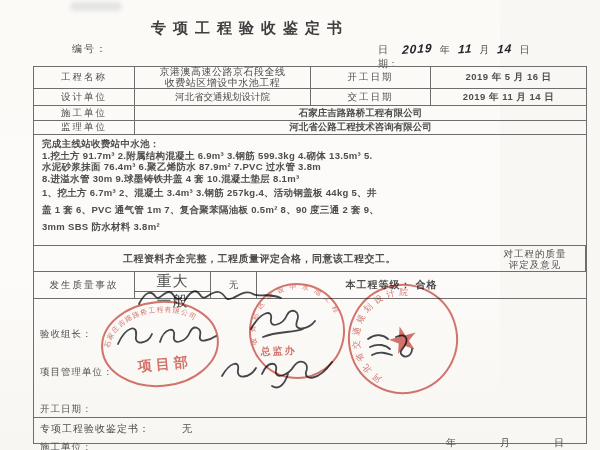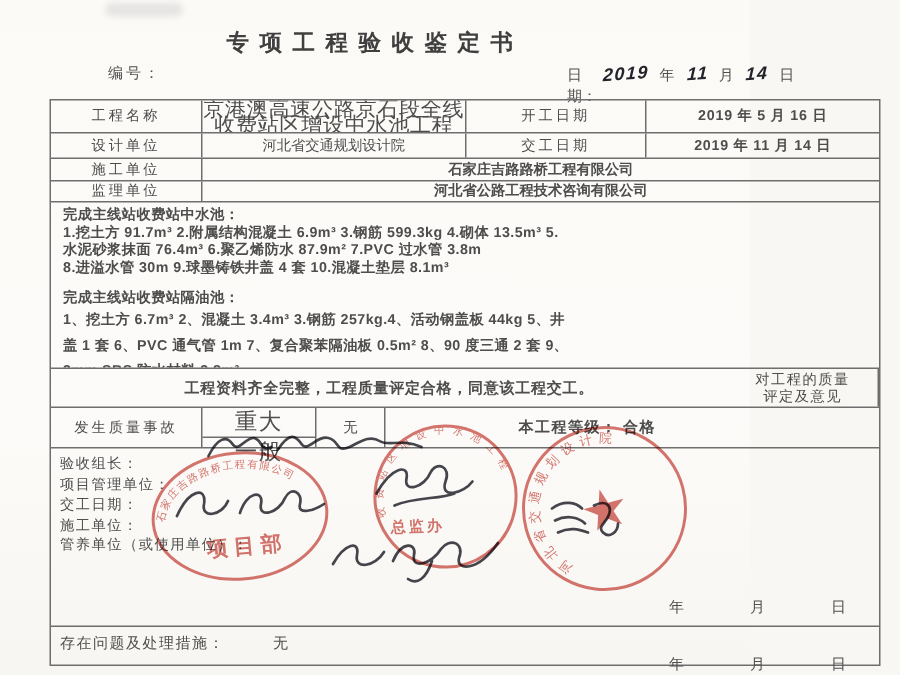--- a/index.html
+++ b/index.html
@@ -28,35 +28,35 @@
     margin:0 4px;
   }
 
   
   .tbl { position:absolute; left:33px; top:66px; width:554px; height:378px; border:1px solid #6e6e6e; }
   .trow { display:flex; border-bottom:1px solid #6e6e6e; width:100%; }
   .trow:last-child { border-bottom:none; }
   .cell { border-right:1px solid #6e6e6e; display:flex; align-items:center; justify-content:center; font-size:9.5px; color:#4d4d4d; overflow:hidden; }
   .cell.nbr { border-right:none;font-weight:bold; }
   .lbl { letter-spacing:2px; }
-  .pname { flex-direction:column; font-size:14px; line-height:10.5px; letter-spacing:.5px; }
+  .pname { flex-direction:column; font-size:10px; line-height:10.5px; letter-spacing:.5px; }
   .dateval { letter-spacing:.5px; }
 
   .scope-content { display:block; padding:3px 6px 0 8px; font-size:9.5px; line-height:11.5px; letter-spacing:.3px; }
   .scope-content .p2t { margin-top:9px; }
   .p2line { line-height:17px; }
   .p2line:first-of-type { margin-top:2px; }
 
   .q-label { flex-direction:column; line-height:11px; letter-spacing:1px; }
   .subcol { display:flex; flex-direction:column; border-right:1px solid #6e6e6e; }
   .subcell { flex:1; display:flex; align-items:center; justify-content:center; font-size:15px; letter-spacing:1px; }
   .subcell.top { border-bottom:1px solid #6e6e6e; }
 
   .signblock { position:relative; display:flex; flex-direction:column; padding:4px 0 5px 6px; font-size:9.5px; width:100%; }
-  .signline { line-height:13.6px; letter-spacing:1px; }
+  .signline { line-height:13.6px; letter-spacing:1px;margin-top:24px; }
   .sdate { margin-top:auto; align-self:flex-end; display:flex; gap:44px; padding-right:22px; font-size:10px; }
 
   .issuesrow { flex-direction:column; align-items:stretch; justify-content:space-between; padding:4px 0 4px 6px; }
   .issue-line { display:flex; font-size:10px; letter-spacing:1px; }
   .issue-val { margin-left:32px; }
 
   
   .stamp { position:absolute; mix-blend-mode:multiply; opacity:.78; }
   .sline { fill:none; stroke:#cc4f46; stroke-width:2; }
   .ring { fill:#cc4f46; }
@@ -113,21 +113,20 @@
       <div class="cell lbl" style="width:101px">监理单位</div>
       <div class="cell nbr" style="width:451px">河北省公路工程技术咨询有限公司</div>
     </div>
 
     <div class="trow" style="height:111px">
       <div class="cell nbr scope-content" style="width:451px">
         <div>完成主线站收费站中水池：</div>
         <div>1.挖土方 91.7m³  2.附属结构混凝土 6.9m³  3.钢筋 599.3kg   4.砌体 13.5m³   5.</div>
         <div>水泥砂浆抹面 76.4m³  6.聚乙烯防水 87.9m²  7.PVC 过水管 3.8m</div>
         <div>8.进溢水管 30m 9.球墨铸铁井盖 4 套   10.混凝土垫层 8.1m³</div>
-        <div class="p2t">完成主线站收费站隔油池：</div>
         <div class="p2line">1、挖土方 6.7m³   2、混凝土 3.4m³   3.钢筋 257kg.4、活动钢盖板 44kg 5、井</div>
         <div class="p2line">盖 1 套   6、PVC 通气管 1m   7、复合聚苯隔油板 0.5m²   8、90 度三通 2 套   9、</div>
         <div class="p2line">3mm SBS 防水材料 3.8m²</div>
       </div>
     </div>
 
     <div class="trow" style="height:26px">
       <div class="cell nbr" style="width:451px; font-size:10px; letter-spacing:.5px">工程资料齐全完整，工程质量评定合格，同意该工程交工。</div>
       <div class="cell q-label" style="width:101px">
         <div>对工程的质量</div>
@@ -142,34 +141,34 @@
         <div class="subcell">一般</div>
       </div>
       <div class="cell" style="width:46px">无</div>
       <div class="cell nbr" style="width:329px; font-size:10px; letter-spacing:1px; padding-right:60px">本工程等级：  合格</div>
     </div>
 
     <div class="trow" style="height:119px">
       <div class="signblock">
         <div class="signline">验收组长：</div>
         <div class="signline">项目管理单位：</div>
-        <div class="signline">交工日期：</div>
+        <div class="signline">开工日期：</div>
         <div class="signline">施工单位：</div>
         <div class="signline">管养单位（或使用单位）：</div>
         <div class="sdate">
           <span>年</span>
           <span>月</span>
           <span>日</span>
         </div>
       </div>
     </div>
 
     <div class="trow issuesrow" style="height:25px">
       <div class="issue-line">
-        <span>存在问题及处理措施：</span>
+        <span>专项工程验收鉴定书：</span>
         <span class="issue-val">无</span>
       </div>
       <div class="sdate">
         <span>年</span>
         <span>月</span>
         <span>日</span>
       </div>
     </div>
 
   </div>

